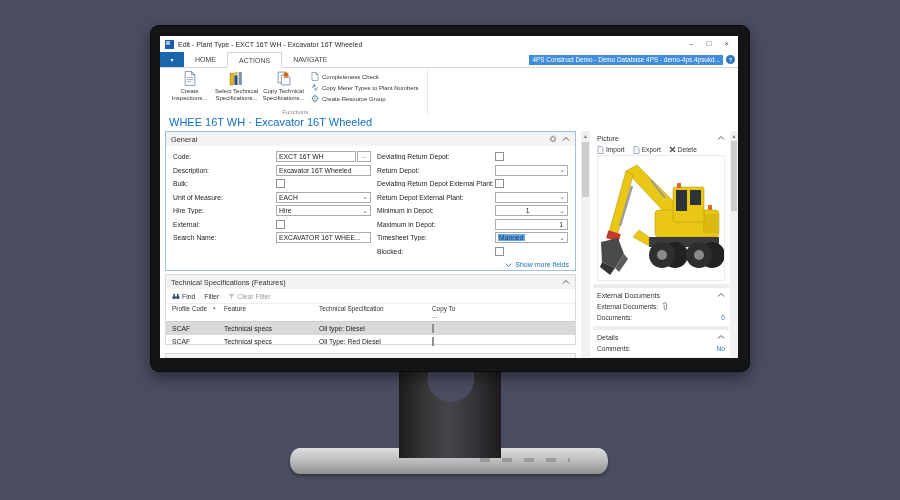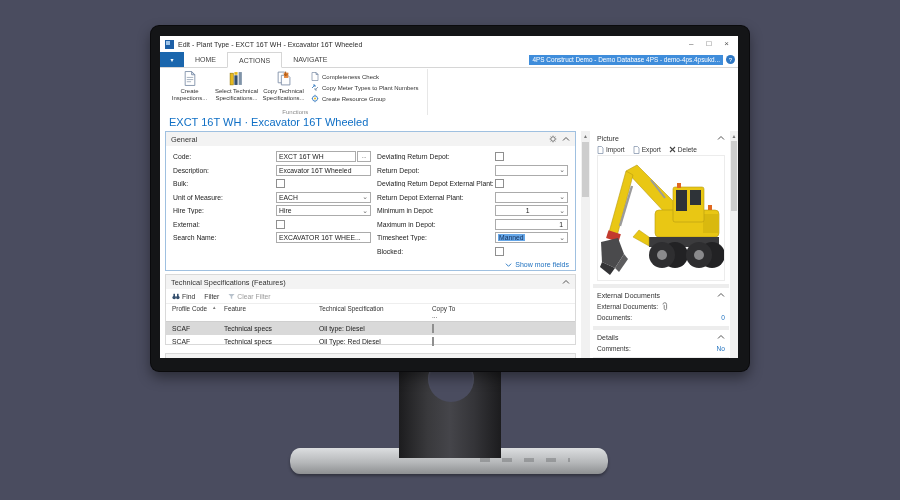--- a/index.html
+++ b/index.html
@@ -190,21 +190,21 @@
               <path d="M4,0.8 v1 M4,7.2 v1 M0.8,4.5 h1 M6.2,4.5 h1" stroke="#3d7fc1" stroke-width="0.9"></path>
             </svg>
             <span>Create Resource Group</span>
           </div>
         </div>
         <div class="group-label">Functions</div>
       </div>
     </div>
 
     <div class="content">
-      <div class="page-title">EXCT 16T WH · Excavator 16T Wheeled</div>
+      <div class="page-title">WHEE 16T WH · Excavator 16T Wheeled</div>
 
       <div class="main">
 
         <div class="fasttab" style="top:143px;height:71px;">
           <div class="ft-header">
             <span>Technical Specifications (Features)</span>
             <span class="ft-tools">
               <svg width="8" height="6" viewBox="0 0 8 6">
                 <polyline points="1,4.5 4,1.5 7,4.5" fill="none" stroke="#555" stroke-width="1"></polyline>
               </svg>

